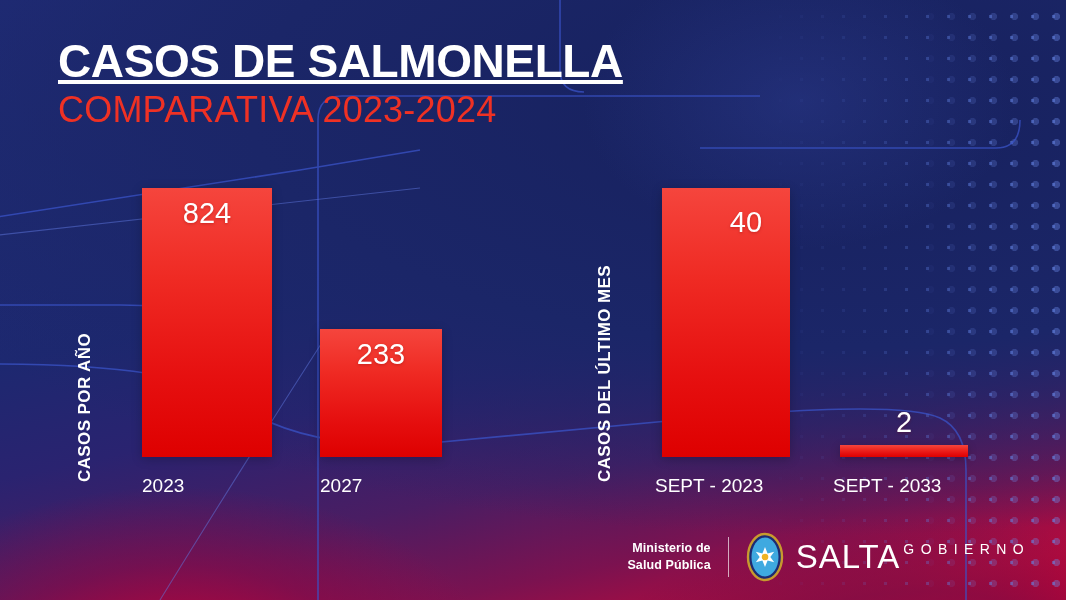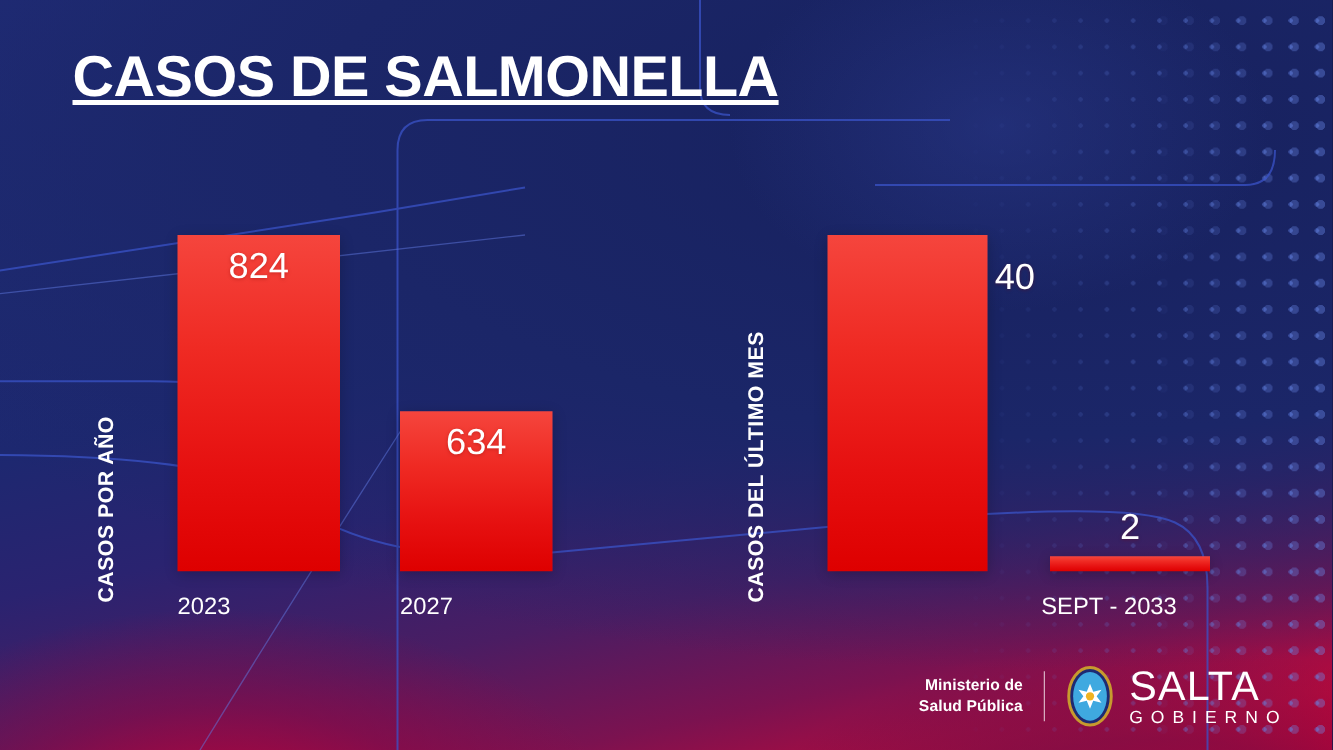--- a/index.html
+++ b/index.html
@@ -178,21 +178,21 @@
     height: 40px;
     background: rgba(255,255,255,0.65);
   }
   .salta-lockup {
     display: flex;
     align-items: center;
     gap: 12px;
   }
   .salta-text {
     display: flex;
-    flex-direction: column;
+    flex-direction: row;
     gap: 3px;
   }
   .salta-word {
     color: #ffffff;
     font-size: 33px;
     line-height: 0.9;
     letter-spacing: 1px;
     font-weight: normal;
   }
   .salta-gob {
@@ -225,38 +225,40 @@
       <path d="M 560 -10 L 560 70 Q 560 92 584 92"></path>
     </g>
     <g fill="none" stroke="#5f78e0" stroke-width="1.1" opacity="0.5">
       <path d="M -10 236 L 420 188"></path>
       <path d="M 160 600 Q 240 470 330 330"></path>
     </g>
   </svg>
 
   <div class="headings">
     <h1 class="title-main">CASOS DE SALMONELLA</h1>
+    <h2 class="title-sub">COMPARATIVA 2023-2024</h2>
   </div>
 
   <div class="chart-area">
 
     <div class="axis-title" style="left:95px; top:462px;">CASOS POR AÑO</div>
 
     <div class="bar" style="left:142px; top:188px; width:130px; height:269px;"></div>
     <div class="bar-value" style="left:142px; top:199px; width:130px;">824</div>
     <div class="bar-label" style="left:142px; top:476px; width:130px;">2023</div>
 
     <div class="bar" style="left:320px; top:329px; width:122px; height:128px;"></div>
-    <div class="bar-value" style="left:320px; top:340px; width:122px;">634</div>
+    <div class="bar-value" style="left:320px; top:340px; width:122px;">233</div>
     <div class="bar-label" style="left:320px; top:476px; width:122px;">2027</div>
 
     <div class="axis-title" style="left:615px; top:462px;">CASOS DEL ÚLTIMO MES</div>
 
     <div class="bar" style="left:662px; top:188px; width:128px; height:269px;"></div>
-    <div class="bar-value" style="left:700px; top:208px; width:128px;text-align:right;">40</div>
+    <div class="bar-value" style="left:682px; top:208px; width:128px;">40</div>
+    <div class="bar-label" style="left:655px; top:476px; width:142px;">SEPT - 2023</div>
 
     <div class="bar" style="left:840px; top:445px; width:128px; height:12px;"></div>
     <div class="bar-value" style="left:840px; top:408px; width:128px;">2</div>
     <div class="bar-label" style="left:833px; top:476px; width:142px;">SEPT - 2033</div>
   </div>
 
   <div class="footer">
     <div class="ministry">
       <div>Ministerio de</div>
       <div>Salud Pública</div>

